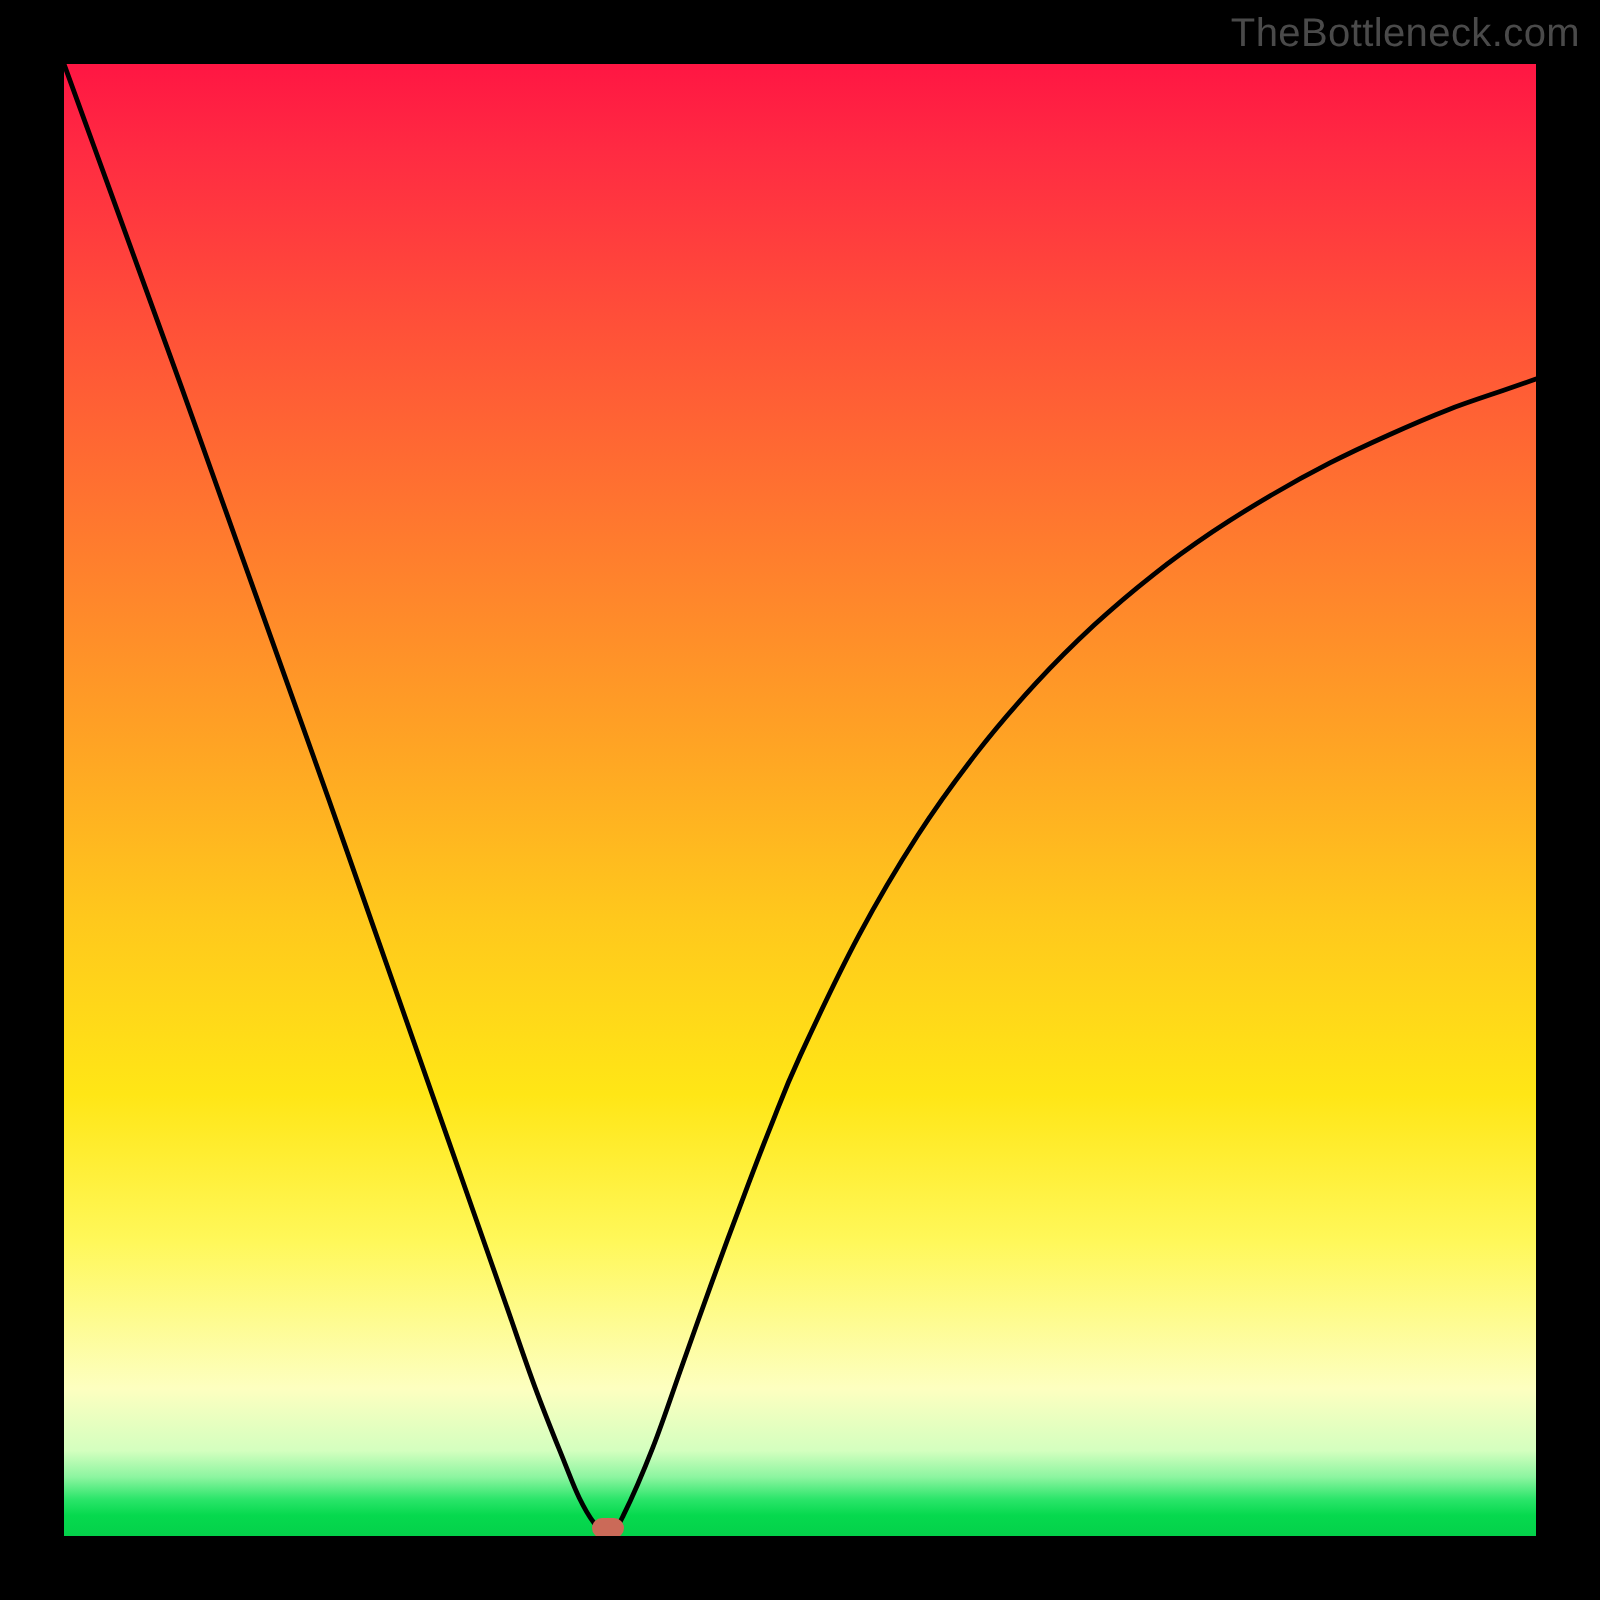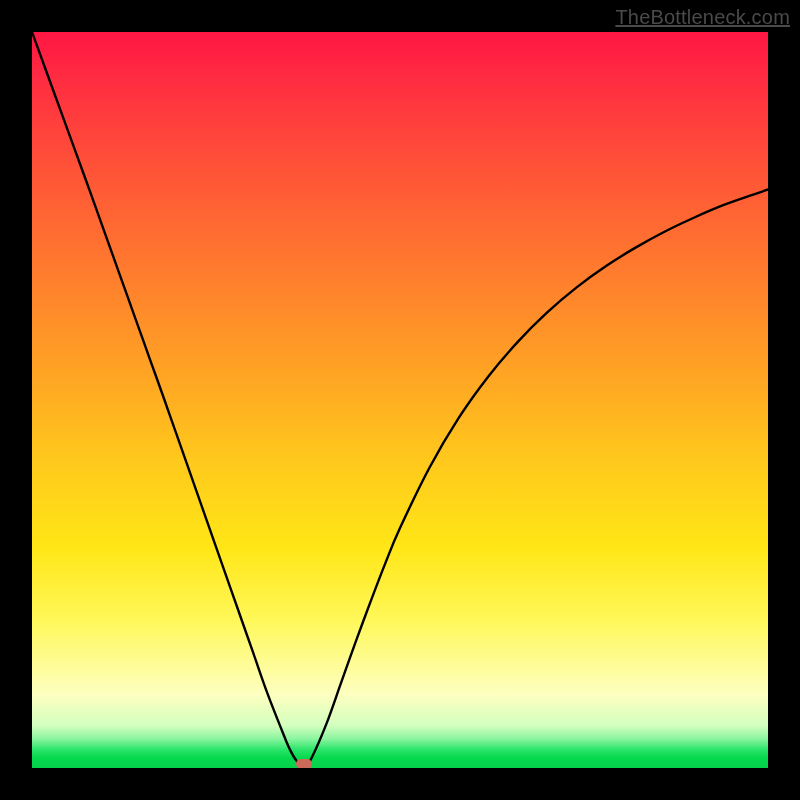--- a/index.html
+++ b/index.html
@@ -54,21 +54,20 @@
   }
   .watermark {
     position: absolute;
     top: 6px;
     right: 10px;
     color: #4a4a4a;
     font-size: 20px;
     font-weight: 500;
     letter-spacing: 0.2px;
     user-select: none;
-    text-decoration: underline;
   }
   .minimum-marker {
     position: absolute;
     width: 16px;
     height: 10px;
     border-radius: 5px;
     background: #cb6a58;
     transform: translate(-50%, -50%);
   }
 </style>

